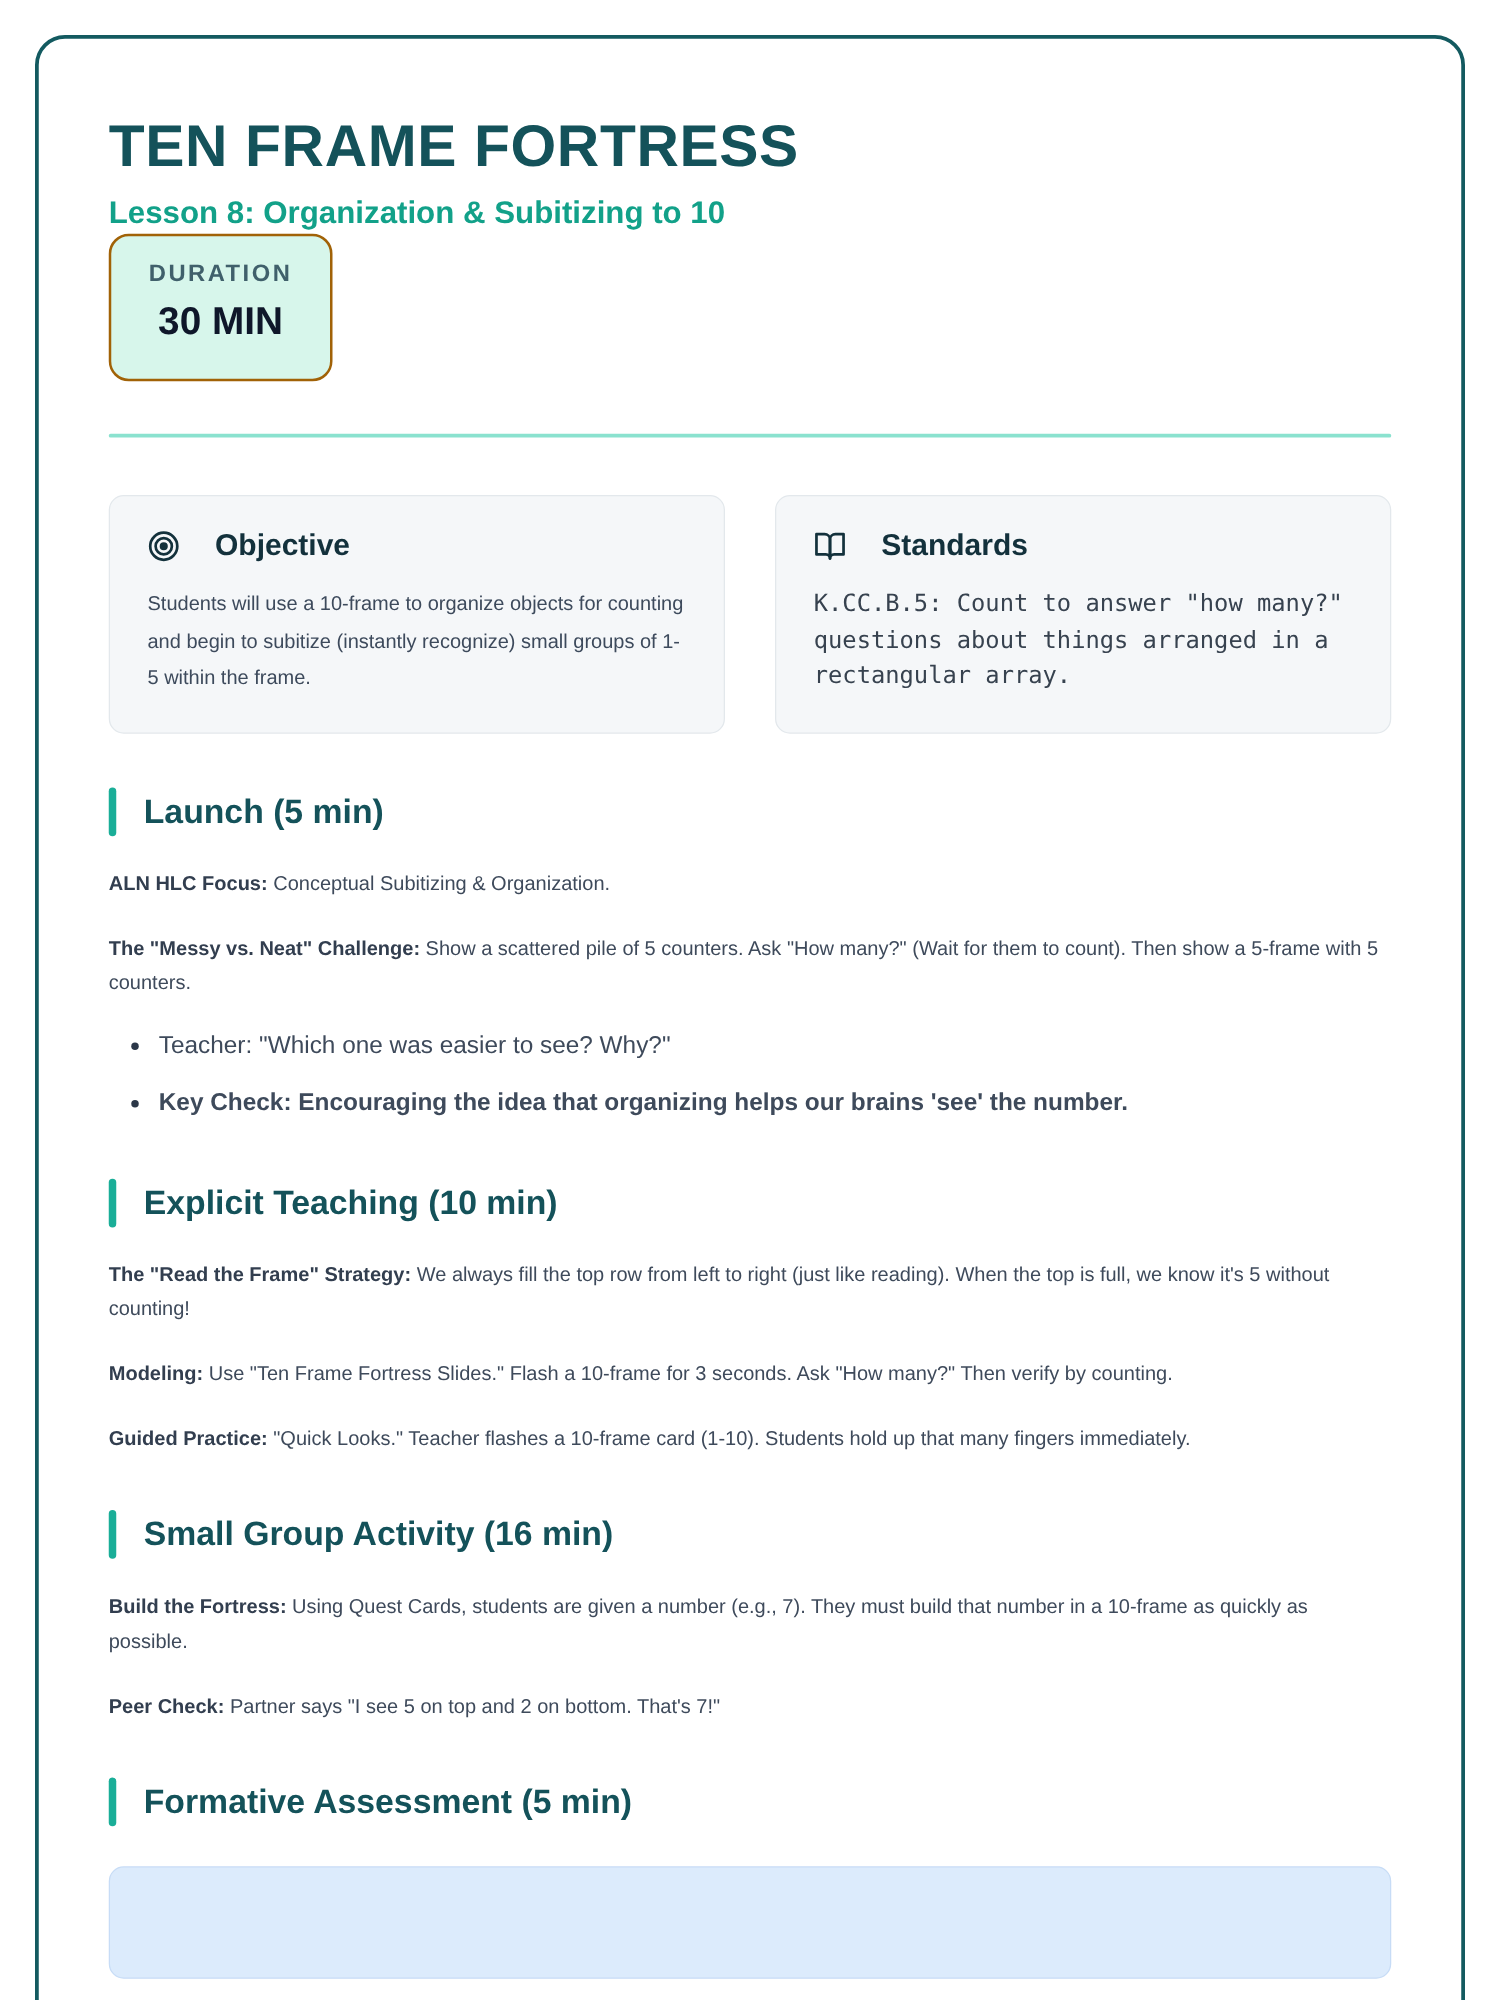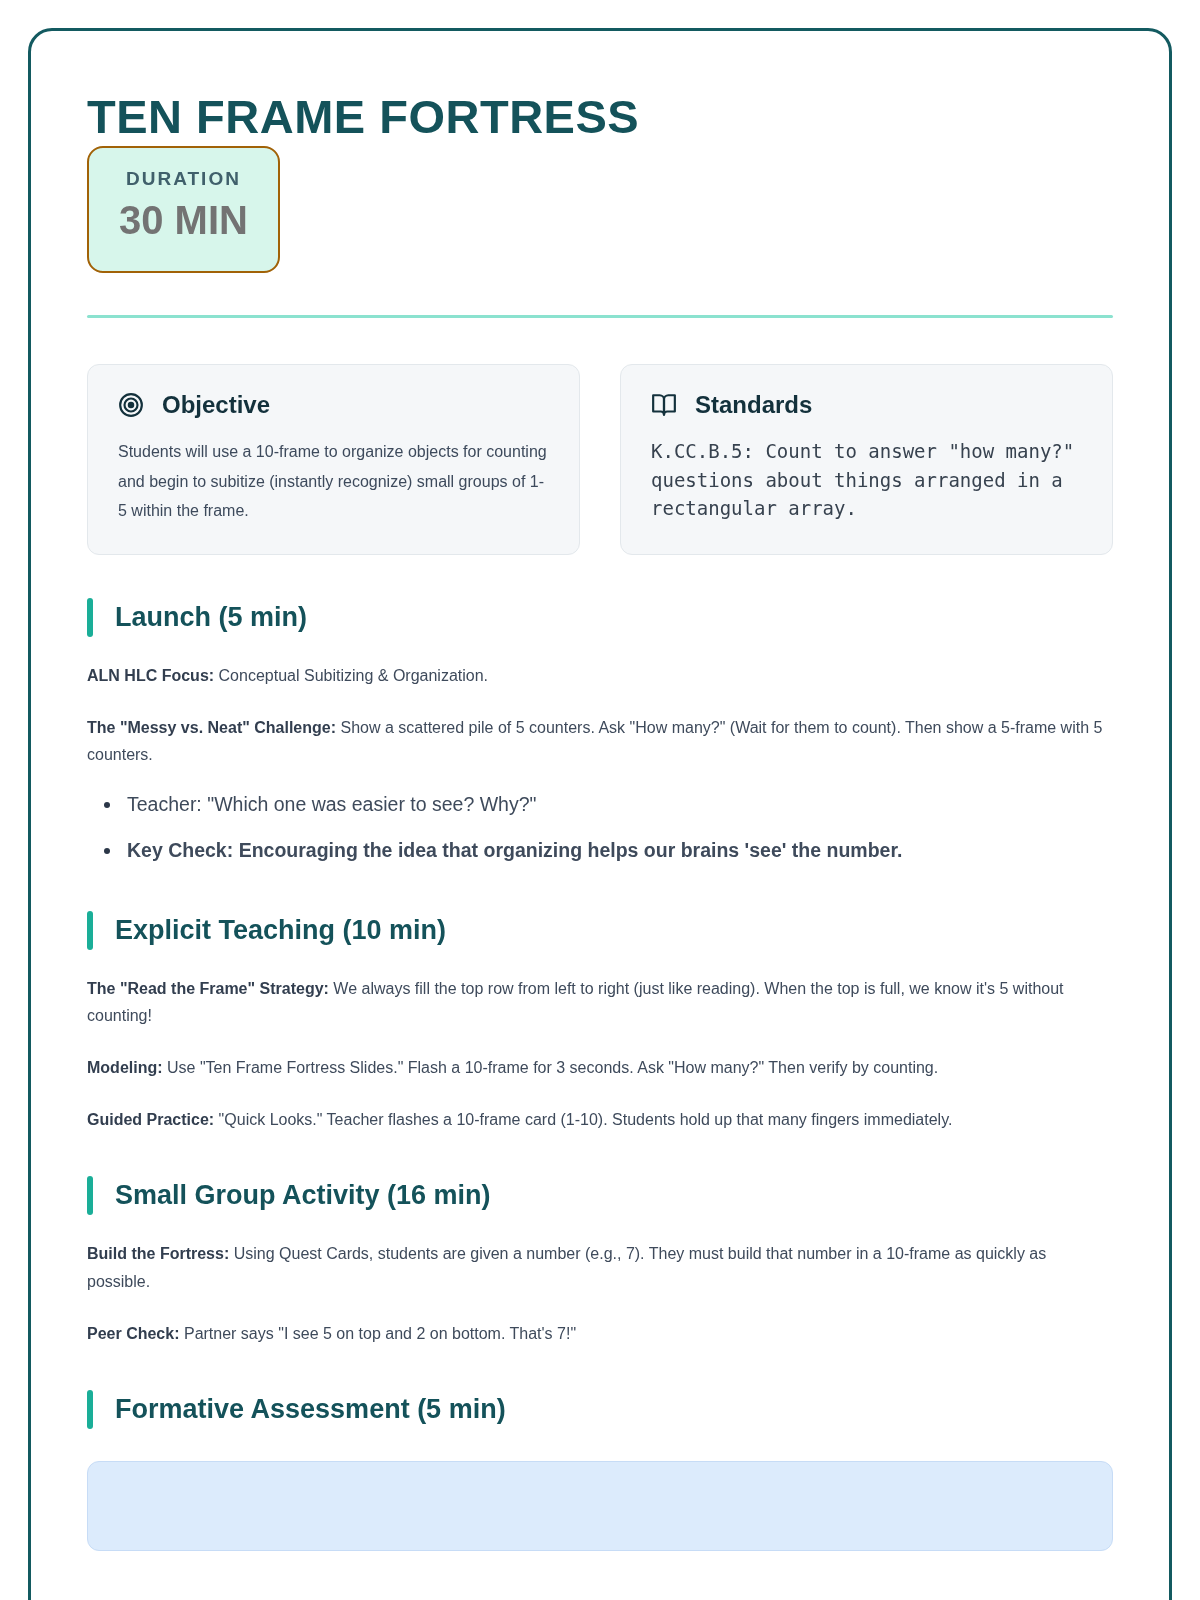--- a/index.html
+++ b/index.html
@@ -43,23 +43,23 @@
     min-width: 170px;
   }
   .duration-label {
     font-size: 19px;
     font-weight: 700;
     letter-spacing: 2px;
     color: #40606b;
   }
   .duration-value {
     margin-top: 8px;
-    font-size: 40px;
+    font-size: 31px;
     font-weight: 800;
-    color: #737373;
+    color: #0f172a;
   }
   .divider {
     height: 3px;
     background: #8be2cf;
     border-radius: 2px;
     margin: 42px 0 46px 0;
   }
   .info-grid {
     display: grid;
     grid-template-columns: 1fr 1fr;
@@ -67,21 +67,21 @@
   }
   .info-card {
     background: #f5f7f9;
     border: 1px solid #e3e8ec;
     border-radius: 12px;
     padding: 26px 30px 28px 30px;
   }
   .card-head {
     display: flex;
     align-items: center;
-    gap: 18px;
+    gap: 28px;
     font-size: 24px;
     font-weight: 700;
     color: #13313c;
   }
   .card-head svg { display: block; }
   .card-body {
     margin-top: 18px;
     font-size: 16px;
     line-height: 1.85;
     color: #3d4a5c;
@@ -136,20 +136,21 @@
   }
 </style>
 </head>
 <body>
 
 <div class="frame">
 
   <div class="header">
     <div>
       <h1 class="page-title">TEN FRAME FORTRESS</h1>
+      <div class="page-subtitle">Lesson 8: Organization &amp; Subitizing to 10</div>
     </div>
     <div class="duration-badge">
       <div class="duration-label">DURATION</div>
       <div class="duration-value">30 MIN</div>
     </div>
   </div>
 
   <div class="divider"></div>
 
   <div class="info-grid">

